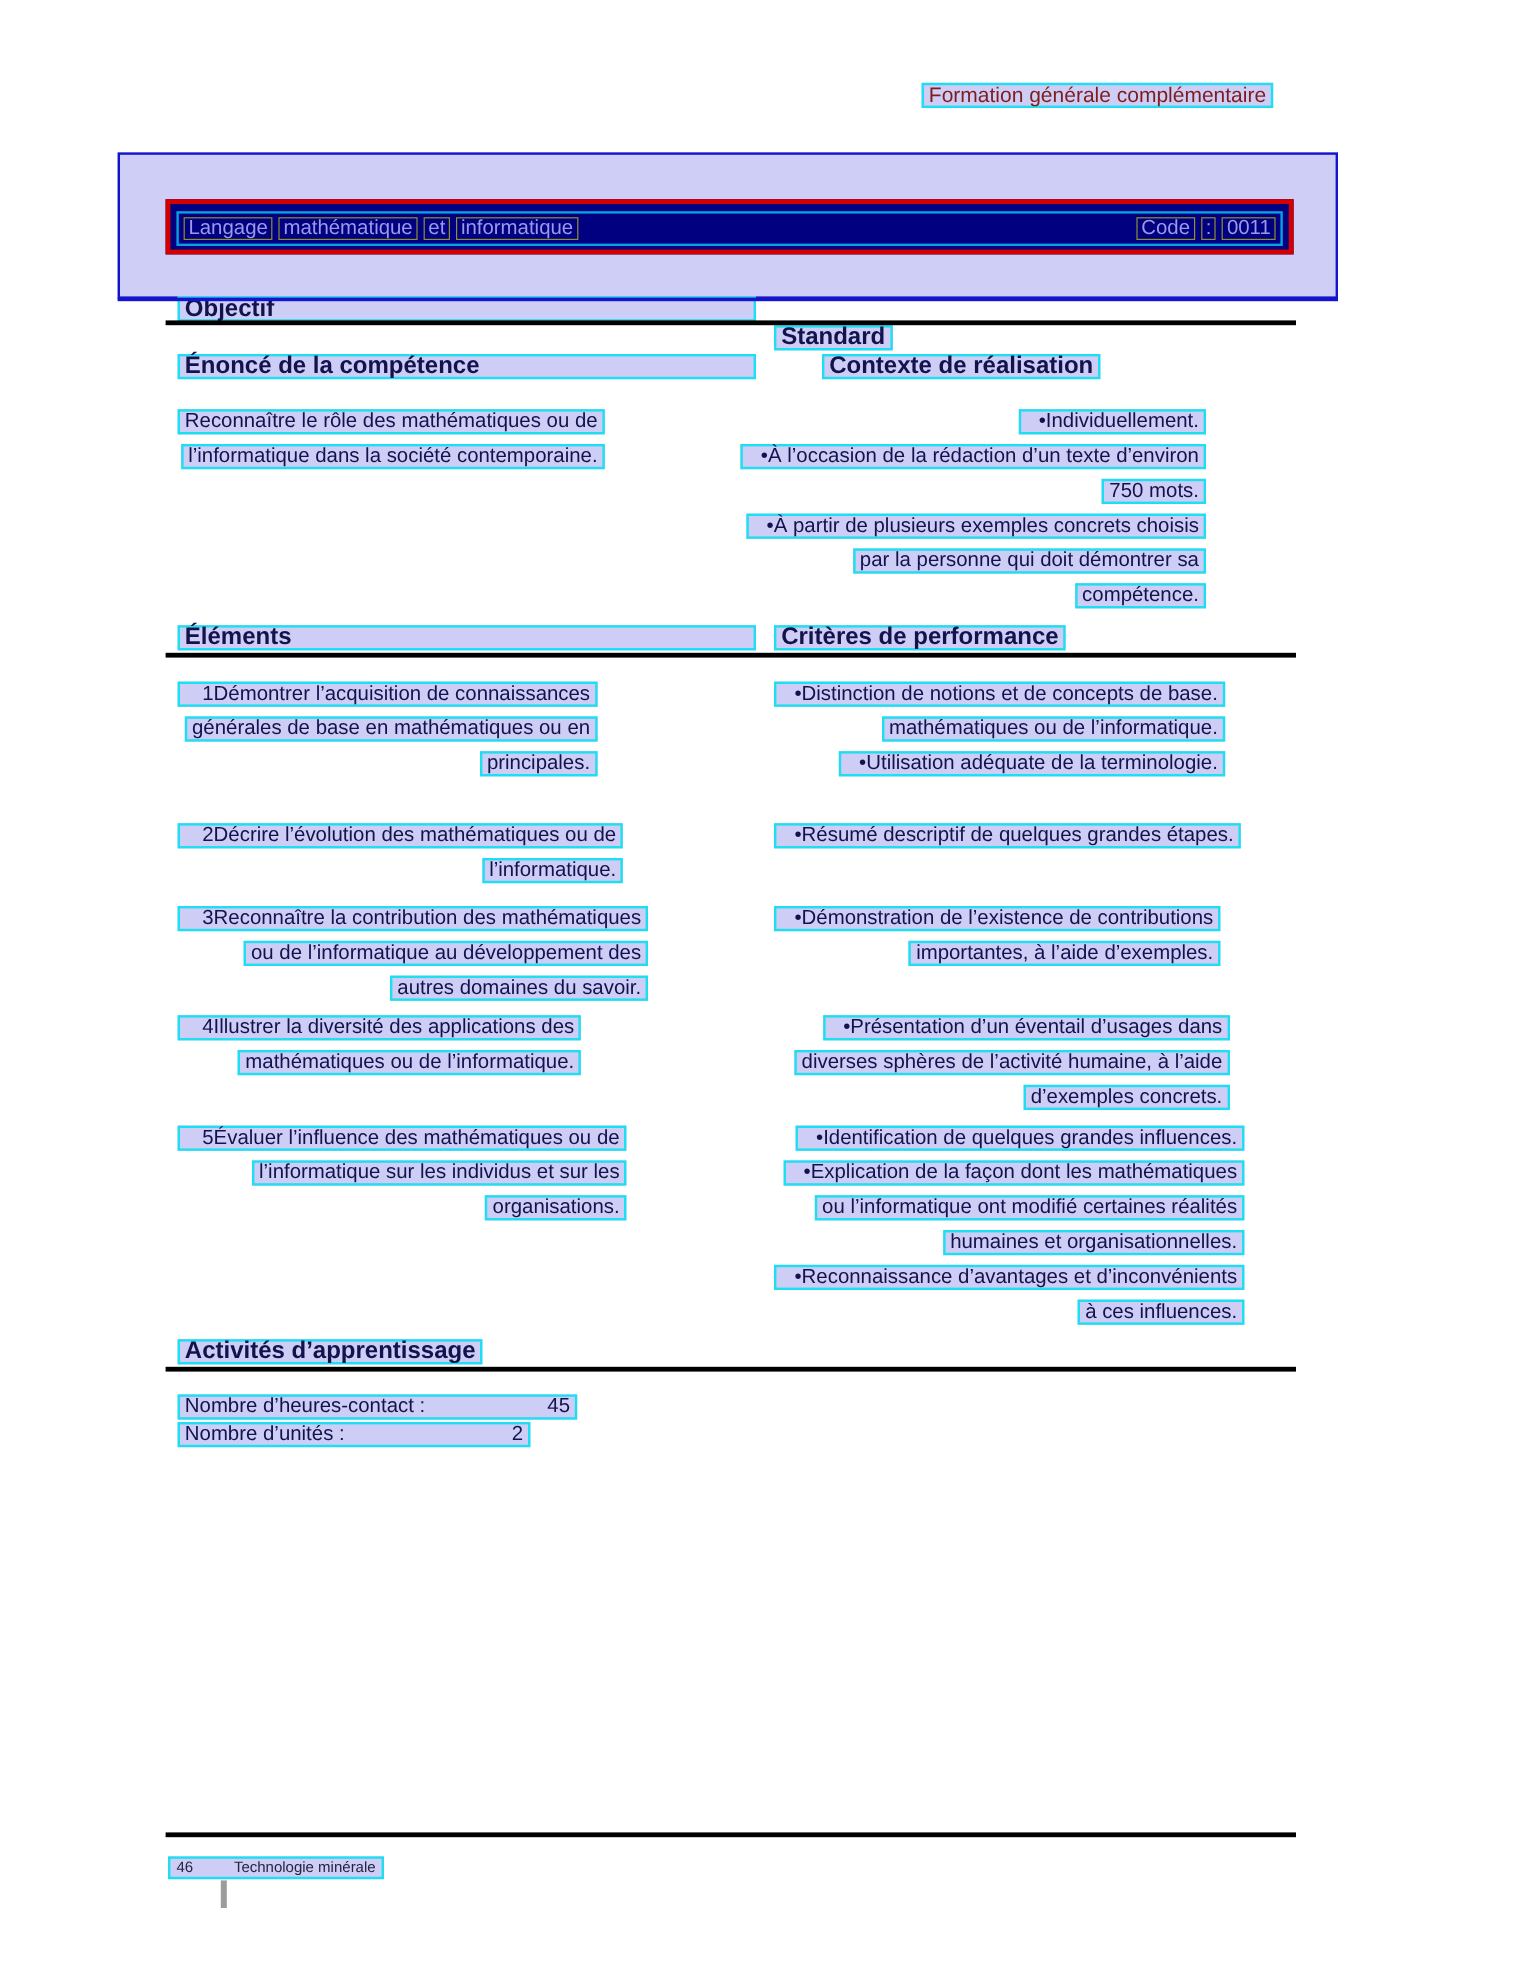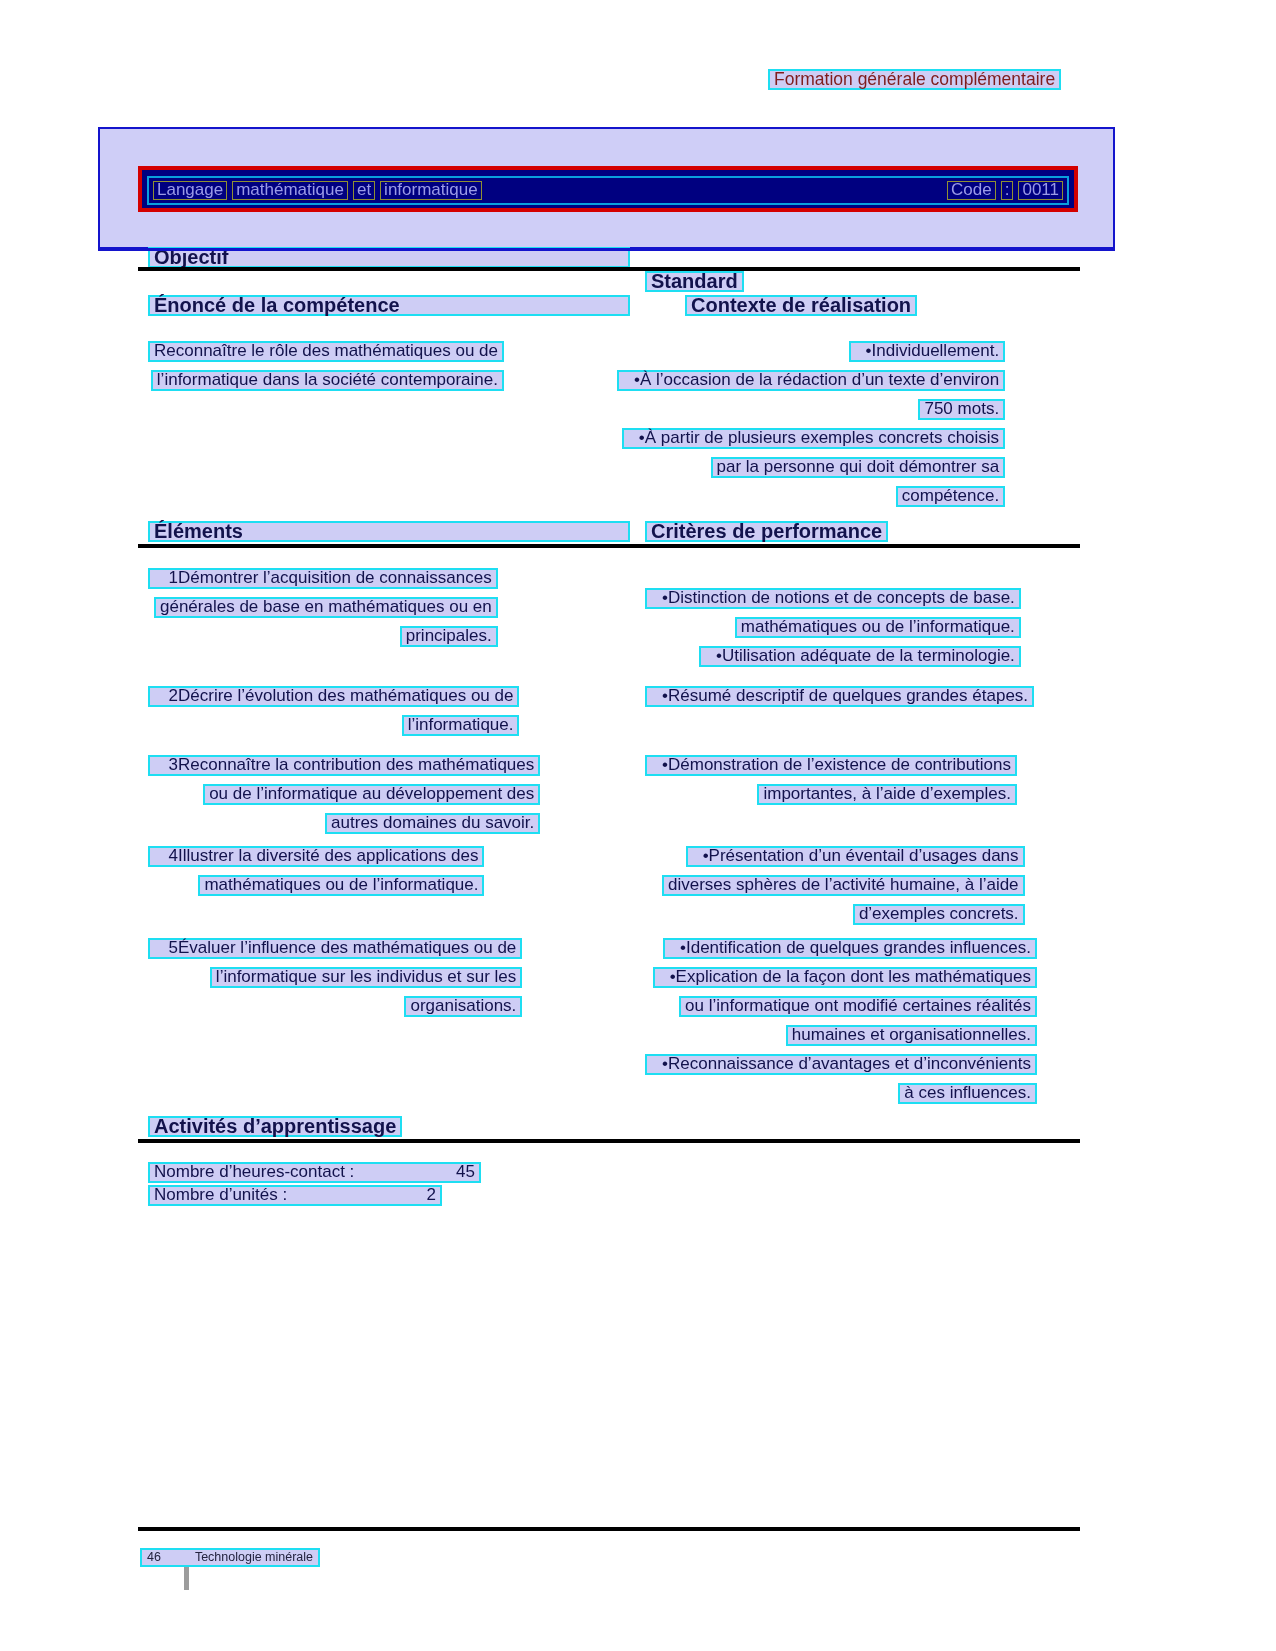--- a/index.html
+++ b/index.html
@@ -104,21 +104,21 @@
   </div>
 
   <div class="rule" style="top:544px;"></div>
 
   <div id="items-host">
       <div class="col" style="left: 148px; top: 568px;">
         <div class="line"><span class="hl"><span class="num">1</span>Démontrer l’acquisition de connaissances</span></div>
         <div class="line"><span class="hl">générales de base en mathématiques ou en</span></div>
         <div class="line"><span class="hl">principales.</span></div>
       </div>
-      <div class="col" style="left: 645px; top: 568px; margin-top: 20px;">
+      <div class="col" style="left: 645px; top: 568px;">
         <div class="line"><span class="hl"><span class="bullet">•</span>Distinction de notions et de concepts de base.</span></div>
         <div class="line"><span class="hl cont">mathématiques ou de l’informatique.</span></div>
         <div class="line"><span class="hl"><span class="bullet">•</span>Utilisation adéquate de la terminologie.</span></div>
       </div>
       <div class="col" style="left: 148px; top: 686px;">
         <div class="line"><span class="hl"><span class="num">2</span>Décrire l’évolution des mathématiques ou de</span></div>
         <div class="line"><span class="hl">l’informatique.</span></div>
       </div>
       <div class="col" style="left: 645px; top: 686px;">
         <div class="line"><span class="hl"><span class="bullet">•</span>Résumé descriptif de quelques grandes étapes.</span></div>

